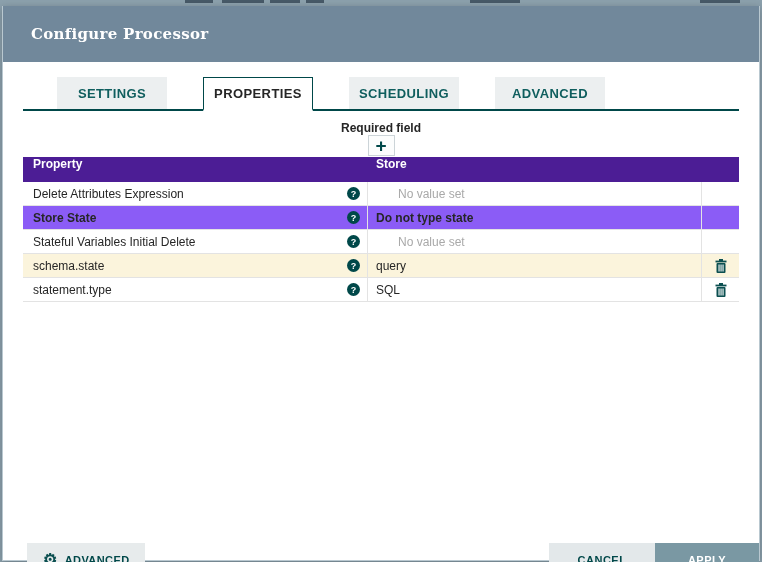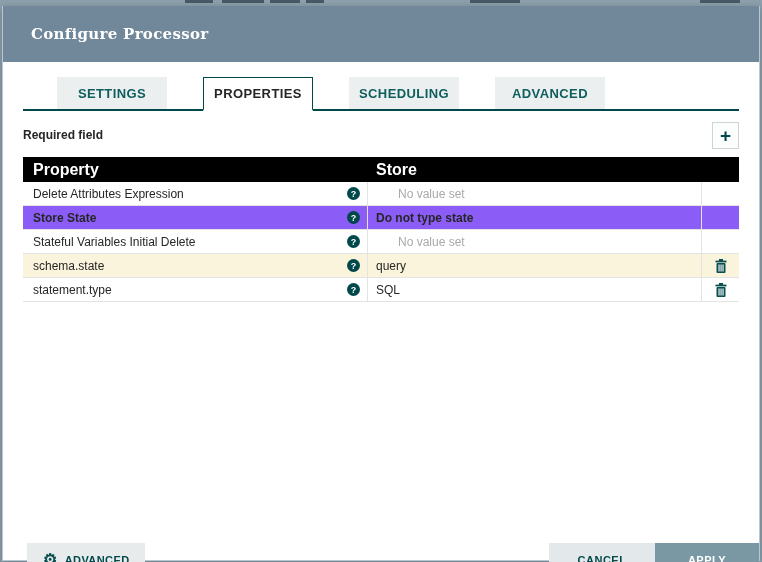--- a/index.html
+++ b/index.html
@@ -37,33 +37,33 @@
     font-size:13px; font-weight:bold; letter-spacing:0.4px; cursor:pointer;margin-left:34px;
   }
   .tab.active {
     background:#FFFFFF; color:#262626;
     border:1px solid #004849; border-bottom:2px solid #FFFFFF;
     margin-bottom:-2px; height:34px; position:relative; z-index:2;
   }
 
   .required-row {
     display:flex; align-items:center; justify-content:space-between;
-    margin-top:10px; height:28px;
+    margin-top:10px; height:28px;flex-direction:column;
   }
   .required-label { font-size:12px; font-weight:bold; color:#262626; }
   .add-button {
     width:27px; height:27px; border:1px solid #CCD4D8; background:#FCFDFD;
     color:#004849; font-size:19px; font-weight:bold; line-height:1;
     display:flex; align-items:center; justify-content:center; cursor:pointer;
   }
 
   .ptable { margin-top:8px; }
   .thead {
-    display:flex; background:#000000; color:#FFFFFF; height:25px;
-    align-items:center; font-size:16px; font-weight:bold;
+    display:flex; background:#4c1d95; color:#FFFFFF; height:25px;
+    font-size:12px; font-weight:bold;
   }
   .th-property { width:345px; padding-left:10px; }
   .th-value { flex:1; padding-left:8px; }
 
   .trow {
     display:flex; height:24px; align-items:stretch;
     border-bottom:1px solid #E3E3E3; font-size:12px; color:#262626; background:#FFFFFF;
   }
   .trow.gray   { background:#8b5cf6; }
   .trow.yellow { background:#FBF4DC; }

